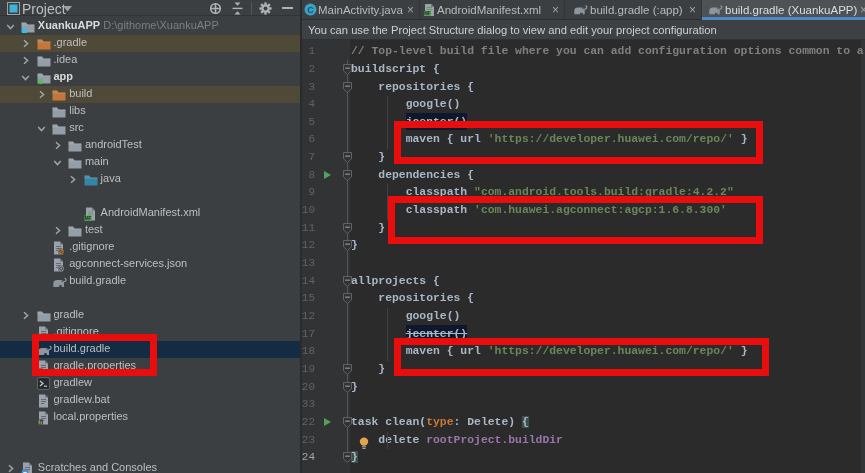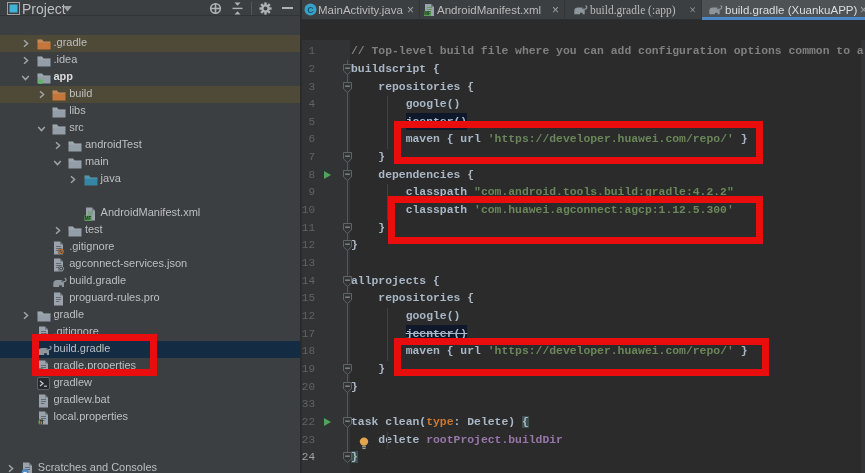--- a/index.html
+++ b/index.html
@@ -59,58 +59,61 @@
         <path d="M2,1 h6 l3,3 v9 H2 z" fill="#9aa3ab"></path>
         <path d="M8,1 l3,3 h-3 z" fill="#6e767d"></path>
         <rect x="4" y="4" width="5" height="1" fill="#5f9e63"></rect>
         <rect x="4" y="6" width="5" height="1" fill="#5f9e63"></rect>
         <rect x="1" y="8" width="7" height="5" fill="#57a05c"></rect>
         <text x="4.5" y="12.2" font-size="4.5" font-weight="bold" fill="#20331f" text-anchor="middle" font-family="Liberation Sans">MF</text>
       </svg>
 <div class="tlbl" style="left:17px;">AndroidManifest.xml</div>
 <div class="tx" style="right:5px;">×</div>
 </div>
-<div class="tab" style="left:565px;width:137px;font-family:Liberation Serif, serif;">
+<div class="tab" style="left:565px;width:137px;">
 <svg class="abs" style="left:8px;top:3px" width="15" height="13">
         <path d="M1.3,11.3 v-3.5 q0,-3.4 3.8,-3.4 h3 q3.4,0 3.6,2.6 v4.3 h-2.1 v-1.6 h-2.6 v1.6 z" fill="#8d969d"></path>
         <path d="M11.4,6 q1.9,0.3 2.3,-1.2 q0.35,-1.5 -1.2,-2.1" fill="none" stroke="#8d969d" stroke-width="1.3"></path>
         <circle cx="10" cy="5.7" r="0.65" fill="#3c3f41"></circle>
       </svg>
 <div class="tlbl" style="left:25px;">build.gradle (:app)</div>
 <div class="tx" style="right:5px;">×</div>
 </div>
 <div class="tab tabact" style="left:702px;width:178px;">
 <svg class="abs" style="left:6px;top:3px" width="15" height="13">
         <path d="M1.3,11.3 v-3.5 q0,-3.4 3.8,-3.4 h3 q3.4,0 3.6,2.6 v4.3 h-2.1 v-1.6 h-2.6 v1.6 z" fill="#8d969d"></path>
         <path d="M11.4,6 q1.9,0.3 2.3,-1.2 q0.35,-1.5 -1.2,-2.1" fill="none" stroke="#8d969d" stroke-width="1.3"></path>
         <circle cx="10" cy="5.7" r="0.65" fill="#3c3f41"></circle>
       </svg>
 <div class="tlbl" style="left:23px;">build.gradle (XuankuAPP)</div>
 <div class="tx" style="left:158px;">×</div>
 </div>
+<div id="banner">
+      <div>You can use the Project Structure dialog to view and edit your project configuration</div>
+    </div>
 <div class="lnum" style="top:43.2px">1</div>
 <div class="cline" style="top:43.2px"><span class="cmt">// Top-level build file where you can add configuration options common to all</span></div>
 <div class="lnum" style="top:60.9px">2</div>
 <div class="cline" style="top:60.9px">buildscript {</div>
 <div class="lnum" style="top:78.5px">3</div>
 <div class="cline" style="top:78.5px">    repositories {</div>
 <div class="lnum" style="top:96.2px">4</div>
 <div class="cline" style="top:96.2px">        google()</div>
 <div class="lnum" style="top:113.8px">5</div>
 <div class="cline" style="top:113.8px">        <span class="dep">jcenter()</span></div>
 <div class="lnum" style="top:131.4px">6</div>
 <div class="cline" style="top:131.4px">        maven { url <span class="str">'https://developer.huawei.com/repo/'</span> }</div>
 <div class="lnum" style="top:149.1px">7</div>
 <div class="cline" style="top:149.1px">    }</div>
 <div class="lnum" style="top:166.8px">8</div>
 <div class="cline" style="top:166.8px">    dependencies {</div>
 <div class="lnum" style="top:184.4px">9</div>
 <div class="cline" style="top:184.4px">        classpath <span class="str">"com.android.tools.build:gradle:4.2.2"</span></div>
 <div class="lnum" style="top:202.1px">10</div>
-<div class="cline" style="top:202.1px">        classpath <span class="str">'com.huawei.agconnect:agcp:1.12.5.300'</span></div>
+<div class="cline" style="top:202.1px">        classpath <span class="str">'com.huawei.agconnect:agcp:1.6.8.300'</span></div>
 <div class="lnum" style="top:219.7px">11</div>
 <div class="cline" style="top:219.7px">    }</div>
 <div class="lnum" style="top:237.3px">12</div>
 <div class="cline" style="top:237.3px">}</div>
 <div class="lnum" style="top:255.0px">13</div>
 <div class="lnum" style="top:272.6px">14</div>
 <div class="cline" style="top:272.6px">allprojects {</div>
 <div class="lnum" style="top:290.3px">15</div>
 <div class="cline" style="top:290.3px">    repositories {</div>
 <div class="lnum" style="top:307.9px">12</div>
@@ -220,20 +223,31 @@
               <rect x="5.3" y="0.4" width="2.4" height="3"></rect>
               <rect x="5.3" y="9.6" width="2.4" height="3"></rect>
               <rect x="0.4" y="5.3" width="3" height="2.4"></rect>
               <rect x="9.6" y="5.3" width="3" height="2.4"></rect>
             </g>
           </g>
           <circle cx="6.5" cy="6.5" r="1.9" fill="#3c3f41"></circle>
         </svg>
 <div class="abs" style="left:282px;top:7px;width:11px;height:2px;background:#aeb2b5"></div>
 </div>
+<div class="trow" style="top:18px">
+<svg class="chev" style="left:5.5px" width="9" height="9">
+          <path d="M1.2,3 L4.5,6.6 L7.8,3" fill="none" stroke="#a0a4a7" stroke-width="1.5"></path>
+        </svg>
+<svg class="ic" style="left:21.0px" width="14" height="14">
+          <path d="M0.5,2.5 h4.5 l1.6,2 h6.9 v8 H0.5 z" fill="#939ea8"></path>
+          <path d="M0.5,2.5 h4.5 l1.6,2 h6.9 v1.2 H0.5 z" fill="#b9bfc5" opacity="0.25"></path>
+          <rect x="1" y="8" width="5" height="5" fill="#45b8e0"></rect>
+        </svg>
+<div class="lbl" style="left:37.8px"><span class="bold">XuankuAPP</span> <span class="gpath">D:\githome\XuankuAPP</span></div>
+</div>
 <div class="trow olive" style="top:35px">
 <svg class="chev" style="left:21.2px" width="9" height="9">
           <path d="M3,1.2 L6.6,4.5 L3,7.8" fill="none" stroke="#a0a4a7" stroke-width="1.5"></path>
         </svg>
 <svg class="ic" style="left:36.7px" width="14" height="14">
           <path d="M0.5,2.5 h4.5 l1.6,2 h6.9 v8 H0.5 z" fill="#c4763b"></path>
           <path d="M0.5,2.5 h4.5 l1.6,2 h6.9 v1.2 H0.5 z" fill="#b9bfc5" opacity="0.25"></path>
         </svg>
 <div class="lbl" style="left:53.5px">.gradle</div>
 </div>
@@ -363,30 +377,20 @@
 <div class="lbl" style="left:69.2px">agconnect-services.json</div>
 </div>
 <div class="trow" style="top:273px">
 <svg class="ic" style="left:52.4px" width="15" height="14">
           <path d="M1.3,12 v-3.6 q0,-3.5 3.9,-3.5 h3.1 q3.5,0 3.7,2.7 v4.4 h-2.2 v-1.7 h-2.6 v1.7 z" fill="#8d969d"></path>
           <path d="M11.6,6.6 q2,0.3 2.4,-1.2 q0.35,-1.6 -1.3,-2.2" fill="none" stroke="#8d969d" stroke-width="1.3"></path>
           <circle cx="10.1" cy="6.3" r="0.65" fill="#3c3f41"></circle>
         </svg>
 <div class="lbl" style="left:69.2px">build.gradle</div>
 </div>
-<div class="trow" style="top:290px">
-<svg class="ic" style="left:52.4px" width="13" height="14">
-          <path d="M2,0.5 h6 l3,3 v10 H2 z" fill="#9aa3ab"></path>
-          <path d="M8,0.5 l3,3 h-3 z" fill="#6e767d"></path>
-          <rect x="4" y="5" width="5" height="1" fill="#616a72"></rect>
-          <rect x="4" y="7" width="5" height="1" fill="#616a72"></rect>
-          <rect x="4" y="9" width="3.4" height="1" fill="#616a72"></rect>
-        </svg>
-<div class="lbl" style="left:69.2px">proguard-rules.pro</div>
-</div>
 <div class="trow" style="top:307px">
 <svg class="chev" style="left:21.2px" width="9" height="9">
           <path d="M3,1.2 L6.6,4.5 L3,7.8" fill="none" stroke="#a0a4a7" stroke-width="1.5"></path>
         </svg>
 <svg class="ic" style="left:36.7px" width="14" height="14">
           <path d="M0.5,2.5 h4.5 l1.6,2 h6.9 v8 H0.5 z" fill="#939ea8"></path>
           <path d="M0.5,2.5 h4.5 l1.6,2 h6.9 v1.2 H0.5 z" fill="#b9bfc5" opacity="0.25"></path>
         </svg>
 <div class="lbl" style="left:53.5px">gradle</div>
 </div>

